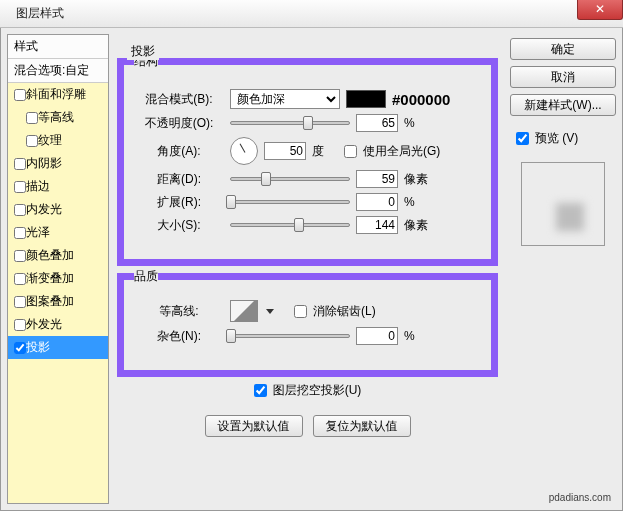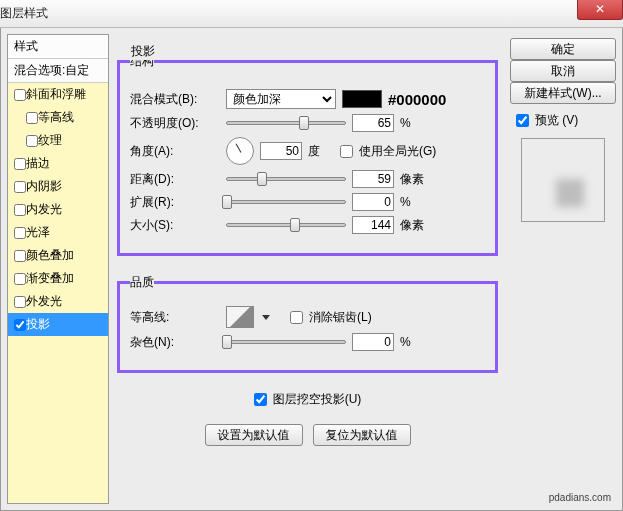--- a/index.html
+++ b/index.html
@@ -1,45 +1,45 @@
 <!DOCTYPE html>
 <html><head>
 <meta charset="utf-8">
 <style>
 * { margin: 0; padding: 0; box-sizing: border-box; font-family: "Microsoft YaHei", SimSun, sans-serif; font-size: 12px; }
 body { background: #fff; width: 623px; height: 511px; overflow: hidden; position: relative; }
-.titlebar { height: 28px; background: linear-gradient(#fdfdfd,#e8e8e8); border-bottom: 1px solid #bbb; display: flex; align-items: center; padding-left: 0; }
+.titlebar { height: 28px; background: linear-gradient(#fdfdfd,#e8e8e8); border-bottom: 1px solid #bbb; display: flex; align-items: center; padding-left: 16px; }
 .titlebar-text { color: #222; }
 .close-btn { position: absolute; top: 0; right: 0; width: 46px; height: 20px; background: linear-gradient(#e26969,#c83838); border: 1px solid #8b2b2b; border-top: none; border-radius: 0 0 3px 3px; color: #fff; text-align: center; line-height: 18px; font-size: 13px; cursor: pointer; }
 .dialog-body { position: absolute; top: 28px; left: 0; right: 0; bottom: 0; background: #ececec; border: 1px solid #999; border-top: none; padding: 6px; display: flex; gap: 6px; }
 .styles-list { width: 102px; border: 1px solid #9a9a9a; background: #fef9c3; }
 .styles-header { padding: 3px 6px; border-bottom: 1px solid #ccc; background: #fcfcfc; }
 .styles-blend { padding: 3px 6px; border-bottom: 1px solid #ccc; background: #fcfcfc; }
 .style-item { padding: 3px 6px; display: flex; align-items: center; cursor: pointer; }
 .style-item.indent { padding-left: 18px; }
 .style-item.sel { background: #3399ff; color: #fff; }
 .style-item input[type=checkbox] { width: 12px; height: 12px; }
 .center-col { flex: 1; padding: 2px 6px 0 2px; }
 .panel-title { position: relative; top: 7px; left: 10px; background: #ececec; padding: 0 4px; display: inline-block; }
-fieldset { border: 3px solid #8b5cf6; padding: 10px 10px 14px 10px; margin-bottom: 18px; }
+fieldset { border: 7px solid #8b5cf6; padding: 10px 10px 20px 10px; margin-bottom: 2px; }
 .frow { display: flex; align-items: center; margin: 5px 0; gap: 6px; }
-.flabel { width: 90px; text-align: left; }
+.flabel { width: 90px; text-align: center; }
 .slider { flex: 0 0 120px; height: 4px; background: #ccc; border: 1px solid #888; position: relative; border-radius: 2px; }
 .slider-thumb { position: absolute; top: -6px; width: 10px; height: 14px; background: linear-gradient(#fafafa,#d8d8d8); border: 1px solid #777; border-radius: 2px; transform: translateX(-5px); }
 .num { width: 42px; height: 18px; border: 1px solid #888; background: #fff; text-align: right; padding: 1px 2px; }
 .unit { width: 26px; }
 select { height: 20px; border: 1px solid #888; background: #fff; padding: 0 2px; }
 .color-swatch { width: 40px; height: 18px; border: 1px solid #555; background: #000; display: inline-block; }
 .hex-label { font-weight: bold; font-size: 15px; }
 .angle-ctrl { width: 28px; height: 28px; border: 1px solid #888; border-radius: 50%; background: #fff; position: relative; display: inline-block; }
 .angle-ctrl::after { content: ''; position: absolute; width: 10px; height: 1px; background: #333; top: 14px; left: 14px; transform-origin: left center; transform: rotate(-120deg); }
 .contour-swatch { width: 28px; height: 22px; border: 1px solid #888; background: linear-gradient(135deg,#f5f5f5 48%,#888 52%); display: inline-block; }
 .dd-arrow { display:inline-block; width:0; height:0; border-left:4px solid transparent; border-right:4px solid transparent; border-top:5px solid #333; vertical-align: middle; margin-left:2px; }
 .btn { height: 22px; padding: 0 12px; background: linear-gradient(#fcfcfc,#e2e2e2); border: 1px solid #888; border-radius: 3px; cursor: pointer; }
-.right-col { width: 106px; display: flex; flex-direction: column; padding-top: 4px; align-items: stretch; }
+.right-col { width: 106px; display: flex; flex-direction: column; gap: 6px; padding-top: 4px; align-items: stretch; }
 .right-col .btn { width: 100%; }
 .preview-box { width: 84px; height: 84px; border: 1px solid #9a9a9a; background: #ececec; margin: 4px auto 0; position: relative; }
 .preview-shadow { position:absolute; left:34px; top:40px; width:28px; height:28px; background:#bdbdbd; filter: blur(4px); }
 .btns-row { display:flex; justify-content:center; gap:10px; margin-top:16px; }
 .chk { width:13px; height:13px; }
 .watermark { position:absolute; right:12px; bottom:8px; color:#222; font-size:10px; opacity:.85; pointer-events:none; }
 </style>
 </head>
 <body>
 
@@ -63,41 +63,45 @@
         <div class="style-item indent">
           <input type="checkbox" style="">
           <span>等高线</span>
         </div>
         <div class="style-item indent">
           <input type="checkbox" style="">
           <span>纹理</span>
         </div>
         <div class="style-item">
           <input type="checkbox" style="">
+          <span>内阴影</span>
+        </div>
+        <div class="style-item">
+          <input type="checkbox" style="">
           <span>描边</span>
         </div>
         <div class="style-item">
           <input type="checkbox" style="">
-          <span>内阴影</span>
-        </div>
-        <div class="style-item">
-          <input type="checkbox" style="">
           <span>内发光</span>
         </div>
         <div class="style-item">
           <input type="checkbox" style="">
           <span>光泽</span>
         </div>
         <div class="style-item">
           <input type="checkbox" style="">
           <span>颜色叠加</span>
         </div>
         <div class="style-item">
           <input type="checkbox" style="">
           <span>渐变叠加</span>
+        </div>
+        <div class="style-item">
+          <input type="checkbox" style="">
+          <span>图案叠加</span>
         </div>
         <div class="style-item">
           <input type="checkbox" style="">
           <span>外发光</span>
         </div>
         <div class="style-item sel">
           <input type="checkbox" checked="" style="">
           <span>投影</span>
         </div>
       </div>

